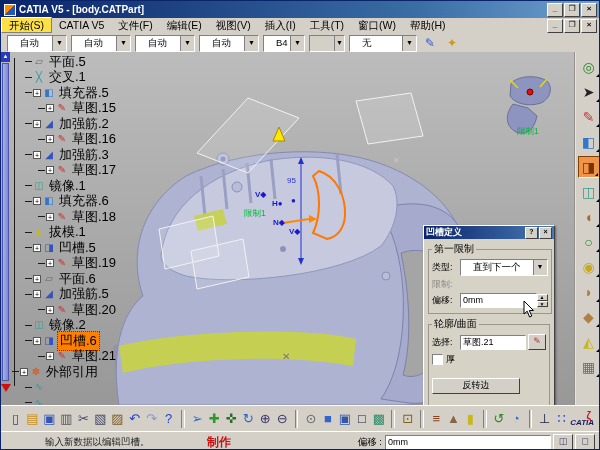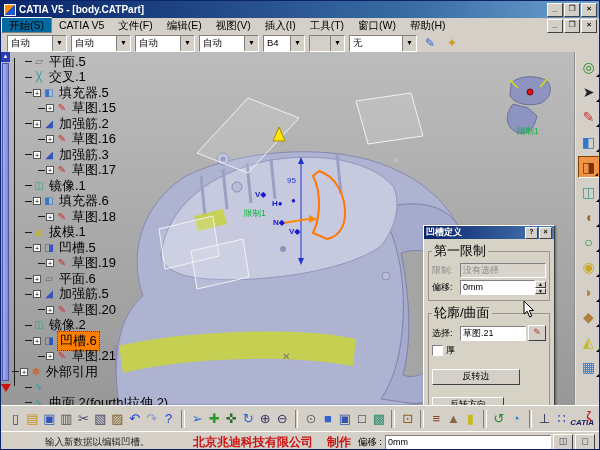--- a/index.html
+++ b/index.html
@@ -14,27 +14,27 @@
     background:linear-gradient(135deg,#ff8a00 50%,#2255cc 50%);border:1px solid #fff;box-sizing:border-box;}
   .titlebar .title{font-size:10px;font-weight:bold;flex:1;white-space:nowrap;}
   .winbtns{display:flex;gap:1px;}
   .wbtn{width:14px;height:12px;background:#d4d0c8;border:1px solid;
     border-color:#fff #404040 #404040 #fff;font-size:8px;line-height:10px;
     text-align:center;color:#000;font-weight:bold;}
   
   .menubar{position:absolute;left:0;top:17px;right:0;height:16px;background:#d4d0c8;
     display:flex;align-items:center;font-size:10.5px;border-bottom:1px solid #b8b4ac;}
   .menu-item{padding:1px 7px;white-space:nowrap;color:#000;}
-  .menu-item.hot{border:1px solid;border-color:#fff #808080 #808080 #fff;background:#0369a1;}
+  .menu-item.hot{border:1px solid;border-color:#fff #808080 #808080 #fff;background:#fde047;}
   .mdibtns{margin-left:auto;display:flex;gap:1px;padding-right:2px;}
   
   .combobar{position:absolute;left:0;top:33px;right:0;height:18px;background:#d4d0c8;
     display:flex;align-items:center;gap:4px;padding-left:6px;border-bottom:1px solid #9a968e;}
   .combo{display:flex;height:15px;border:1px solid;border-color:#808080 #fff #fff #808080;background:#fff;}
-  .combo .val{font-size:9.5px;padding:1px 3px;flex:1;overflow:hidden;white-space:nowrap;color:#000;}
+  .combo .val{font-size:9.5px;padding:1px 12px;flex:1;overflow:hidden;white-space:nowrap;color:#000;}
   .combo.disabled{background:#d4d0c8;}
   .combo.disabled .val{color:#8a8a8a;}
   .combo .drop{width:13px;background:#d4d0c8;border-left:1px solid #808080;
     font-size:7px;text-align:center;line-height:13px;color:#000;}
   .tbico{width:18px;height:16px;font-size:12px;line-height:16px;text-align:center;}
   
   .workspace{position:absolute;left:0;top:51px;width:600px;height:353px;
     background:linear-gradient(#bababa,#999);overflow:hidden;}
   .scene{position:absolute;left:0;top:0;}
   
@@ -69,21 +69,21 @@
   .dialog{position:absolute;left:422px;top:173px;width:132px;height:181px;
     background:#d6d2c6;border:1px solid;border-color:#fff #404040 #404040 #fff;
     box-shadow:1px 1px 2px rgba(0,0,0,.4);font-size:9px;box-sizing:border-box;}
   .dlg-title{height:13px;background:linear-gradient(90deg,#0a246a,#4a7ab5);
     display:flex;align-items:center;color:#fff;font-size:9px;font-weight:bold;padding:0 2px;}
   .dlg-title .t{flex:1;}
   .dbtn{width:11px;height:10px;background:#d4d0c8;border:1px solid;
     border-color:#fff #404040 #404040 #fff;font-size:7px;line-height:8px;text-align:center;color:#000;margin-left:1px;}
   .dlg-body{padding:2px 4px;}
   fieldset{border:1px solid #9a968e;border-radius:0;margin:1px 0 3px;padding:1px 3px 3px;}
-  legend{font-size:13px;padding:0 2px;color:#000;}
+  legend{font-size:10px;padding:0 2px;color:#000;}
   .frow{display:flex;align-items:center;margin:2px 0;}
   .flab{width:28px;color:#000;}
   .flab.dis{color:#8a8a8a;}
   .ffield{flex:1;height:13px;background:#fff;border:1px solid;border-color:#808080 #fff #fff #808080;
     font-size:9px;padding:0 2px;line-height:12px;color:#000;overflow:hidden;white-space:nowrap;}
   .ffield.dis{background:#d9d5cc;color:#8a8a8a;}
   .spin{width:11px;display:flex;flex-direction:column;}
   .spin span{height:6.5px;background:#d4d0c8;border:1px solid;border-color:#fff #404040 #404040 #fff;
     font-size:5px;line-height:5px;text-align:center;box-sizing:border-box;}
   .mini-btn{width:16px;height:14px;background:#d4d0c8;border:1px solid;border-color:#fff #404040 #404040 #fff;
@@ -393,21 +393,20 @@
             <span class="tico" style="color: rgb(204, 102, 51);">✽</span>
             <span class="tlabel">外部引用</span>
           </div>
           <div class="titem" style="padding-left: 15px;">
             <span class="conn"></span>
             <span class="tico" style="color: rgb(42, 154, 154);">∿</span>
           </div>
           <div class="titem" style="padding-left: 15px;">
             <span class="conn"></span>
             <span class="tico" style="color: rgb(42, 154, 154);">∿</span>
-            <span class="tlabel">曲面.2(fourth!拉伸.2)</span>
           </div>
         </div>
     </div>
 
     <div class="right-toolbar" id="rtb">
         <div class="rico" style="color: rgb(42, 138, 42);">◎</div>
         <div class="rico" style="color: rgb(34, 34, 34);">➤</div>
         <div class="rico" style="color: rgb(204, 51, 51);">✎</div>
         <div class="rico" style="color: rgb(51, 119, 204);">◧</div>
         <div class="rico active" style="color: rgb(122, 51, 0);">◨</div>
@@ -424,22 +423,28 @@
     <div class="dialog">
       <div class="dlg-title">
         <span class="t">凹槽定义</span>
         <span class="dbtn">?</span>
         <span class="dbtn">×</span>
       </div>
       <div class="dlg-body">
         <fieldset>
           <legend>第一限制</legend>
           <div class="frow">
+            <span class="flab">类型:</span>
+            <span class="combo" style="flex:1">
+              <span class="val">直到下一个</span>
+              <span class="drop">▼</span>
+            </span>
+          </div>
+          <div class="frow">
             <span class="flab dis">限制:</span>
-            <span class="ffield dis">没有选择</span>
           </div>
           <div class="frow">
             <span class="flab">偏移:</span>
             <span class="ffield">0mm</span>
             <span class="spin">
               <span>▲</span>
               <span>▼</span>
             </span>
           </div>
         </fieldset>
@@ -500,20 +505,19 @@
       <span class="bico" style="color: rgb(42, 138, 42);">↺</span>
       <span class="bico" style="color: rgb(42, 106, 204);">◔</span>
       <span class="sep"></span>
       <span class="bico" style="color: rgb(34, 34, 68);">⊥</span>
       <span class="bico" style="color: rgb(34, 68, 204);">∷</span>
       <span class="catia-logo"><span class="z">ζ</span><span>CATIA</span></span>
     </div>
 
   <div class="statusbar">
     <span class="st-msg">输入新数据以编辑凹槽。</span>
-    <span class="st-company">北京兆迪科技有限公司</span>
     <span class="st-made">制作</span>
     <span class="st-offlab">偏移 :</span>
     <span class="st-field">0mm</span>
     <span class="st-btn">◫</span>
     <span class="st-btn">◻</span>
   </div>
 </div>
 
 </body></html>

